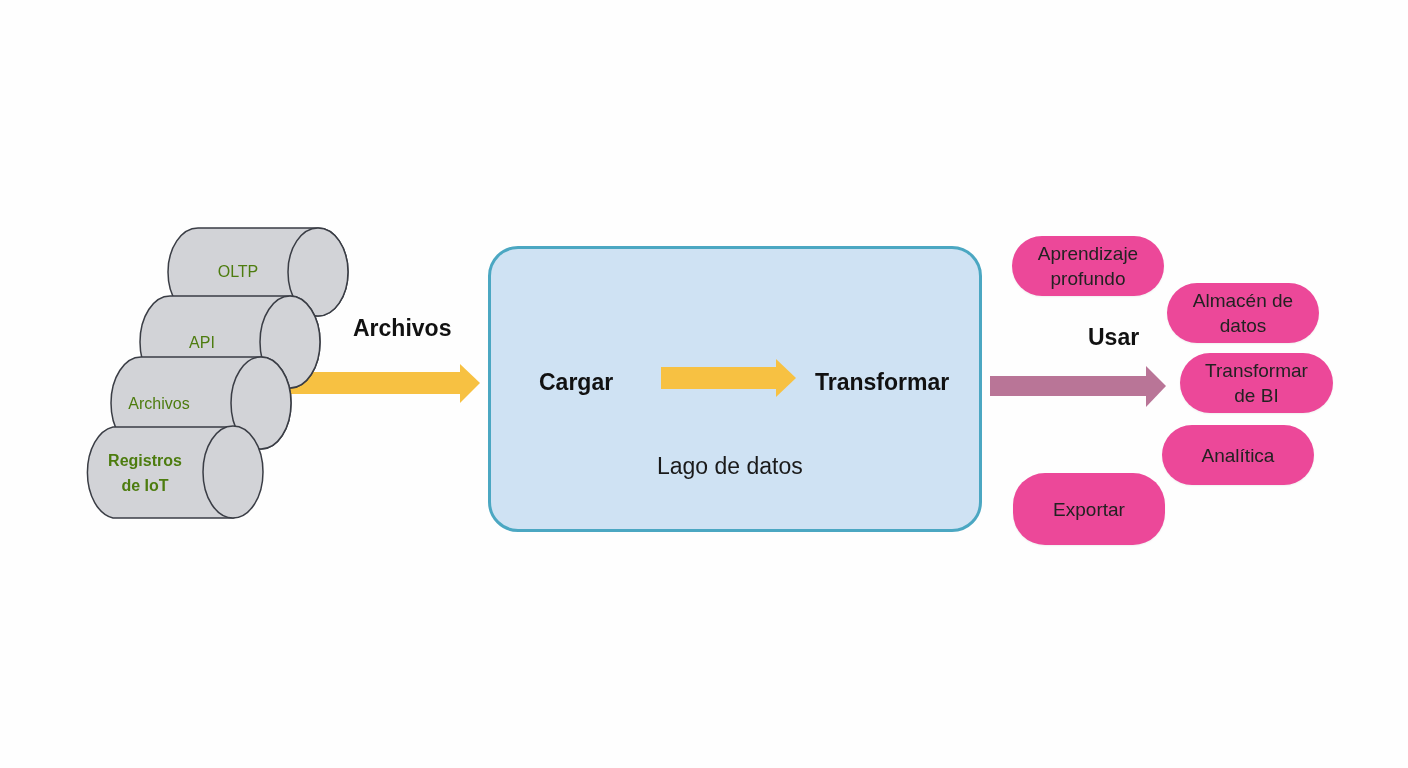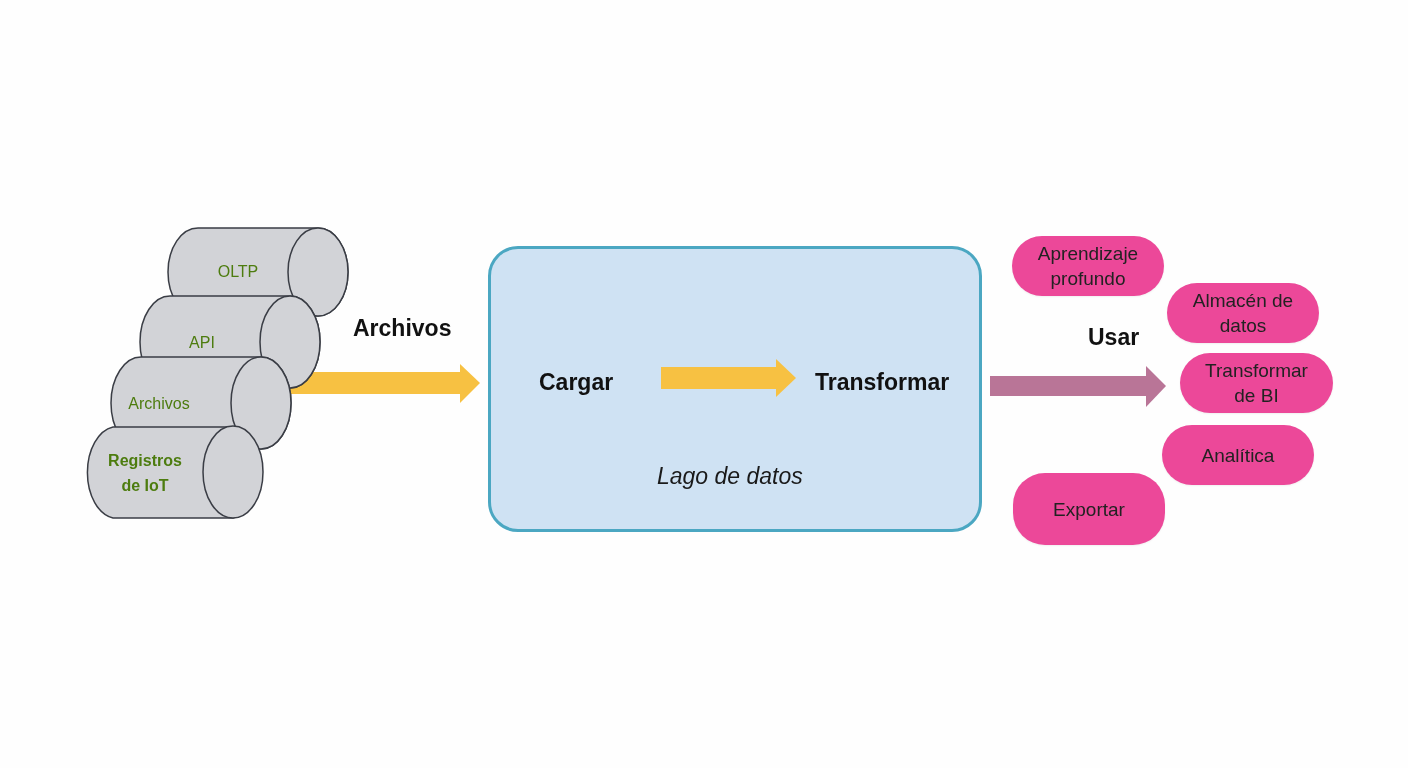--- a/index.html
+++ b/index.html
@@ -68,21 +68,21 @@
 
 <div class="bold-label" style="left:353px; top:315px;">Archivos</div>
 
 <div class="lake">
   <div class="bold-label" style="left:48px; top:120px;">Cargar</div>
   <svg class="abs" style="left:168px; top:110px;" width="140" height="44">
     <rect x="2" y="8" width="118" height="22" fill="#f7c142"></rect>
     <polygon points="117,0 137,19 117,38" fill="#f7c142"></polygon>
   </svg>
   <div class="bold-label" style="left:324px; top:120px;">Transformar</div>
-  <div class="lake-title" style="left:166px; top:214px;font-style:italic;">Lago de datos</div>
+  <div class="lake-title" style="left:166px; top:204px;">Lago de datos</div>
 </div>
 
 <svg class="abs" style="left:988px; top:364px;" width="184" height="46">
   <rect x="2" y="12" width="158" height="20" fill="#b97597"></rect>
   <polygon points="158,2 178,22 158,43" fill="#b97597"></polygon>
 </svg>
 <div class="bold-label" style="left:1053px; top:324px;margin-left:35px;">Usar</div>
 
 <div class="pill" style="left:1012px; top:236px; width:152px; height:60px; white-space:pre-line;">Aprendizaje
 profundo</div>

